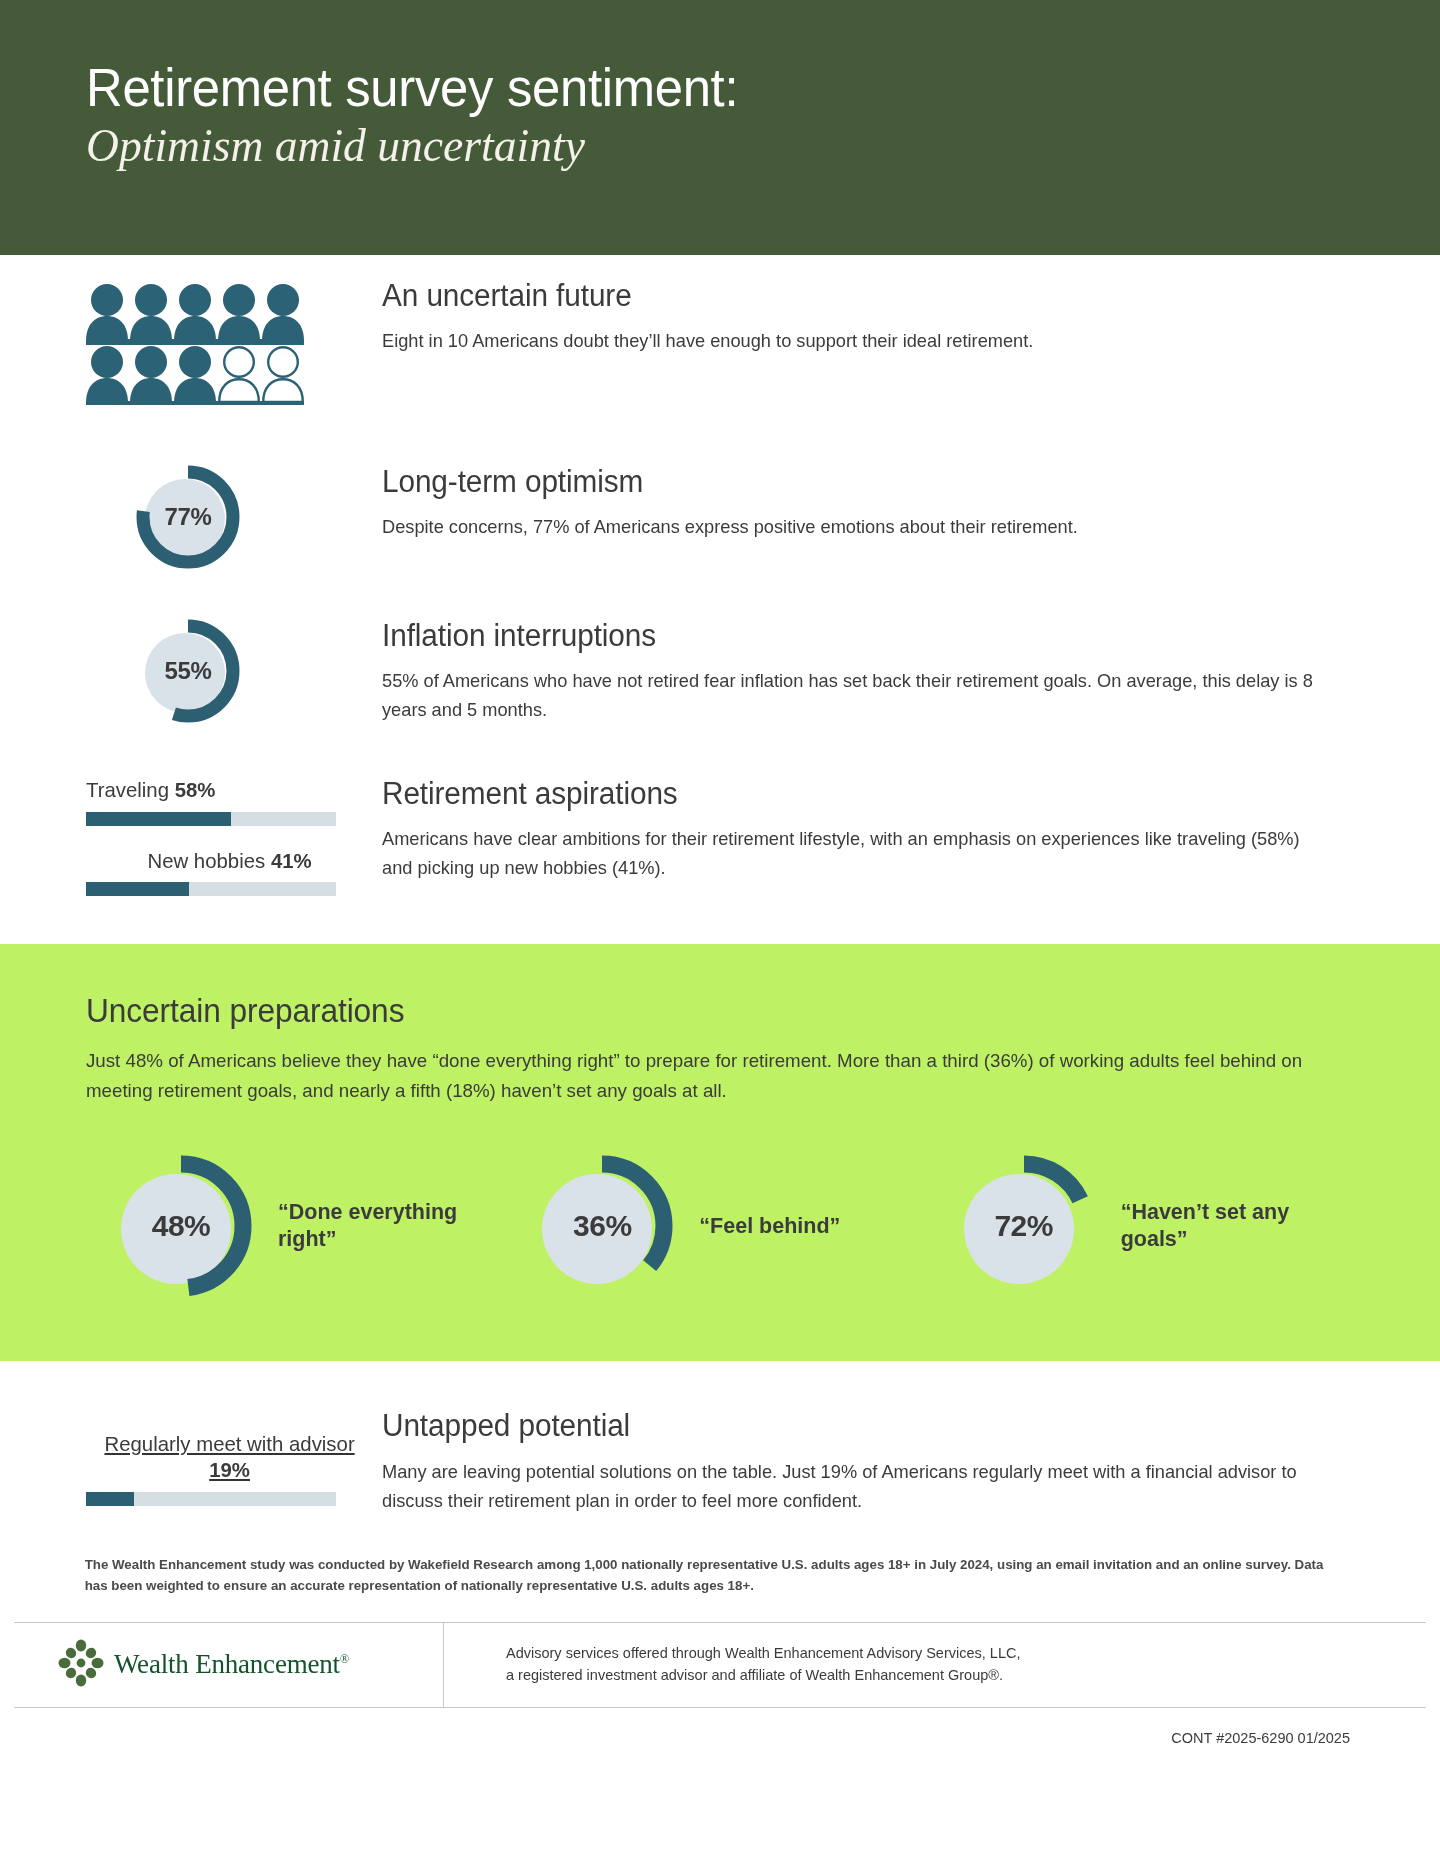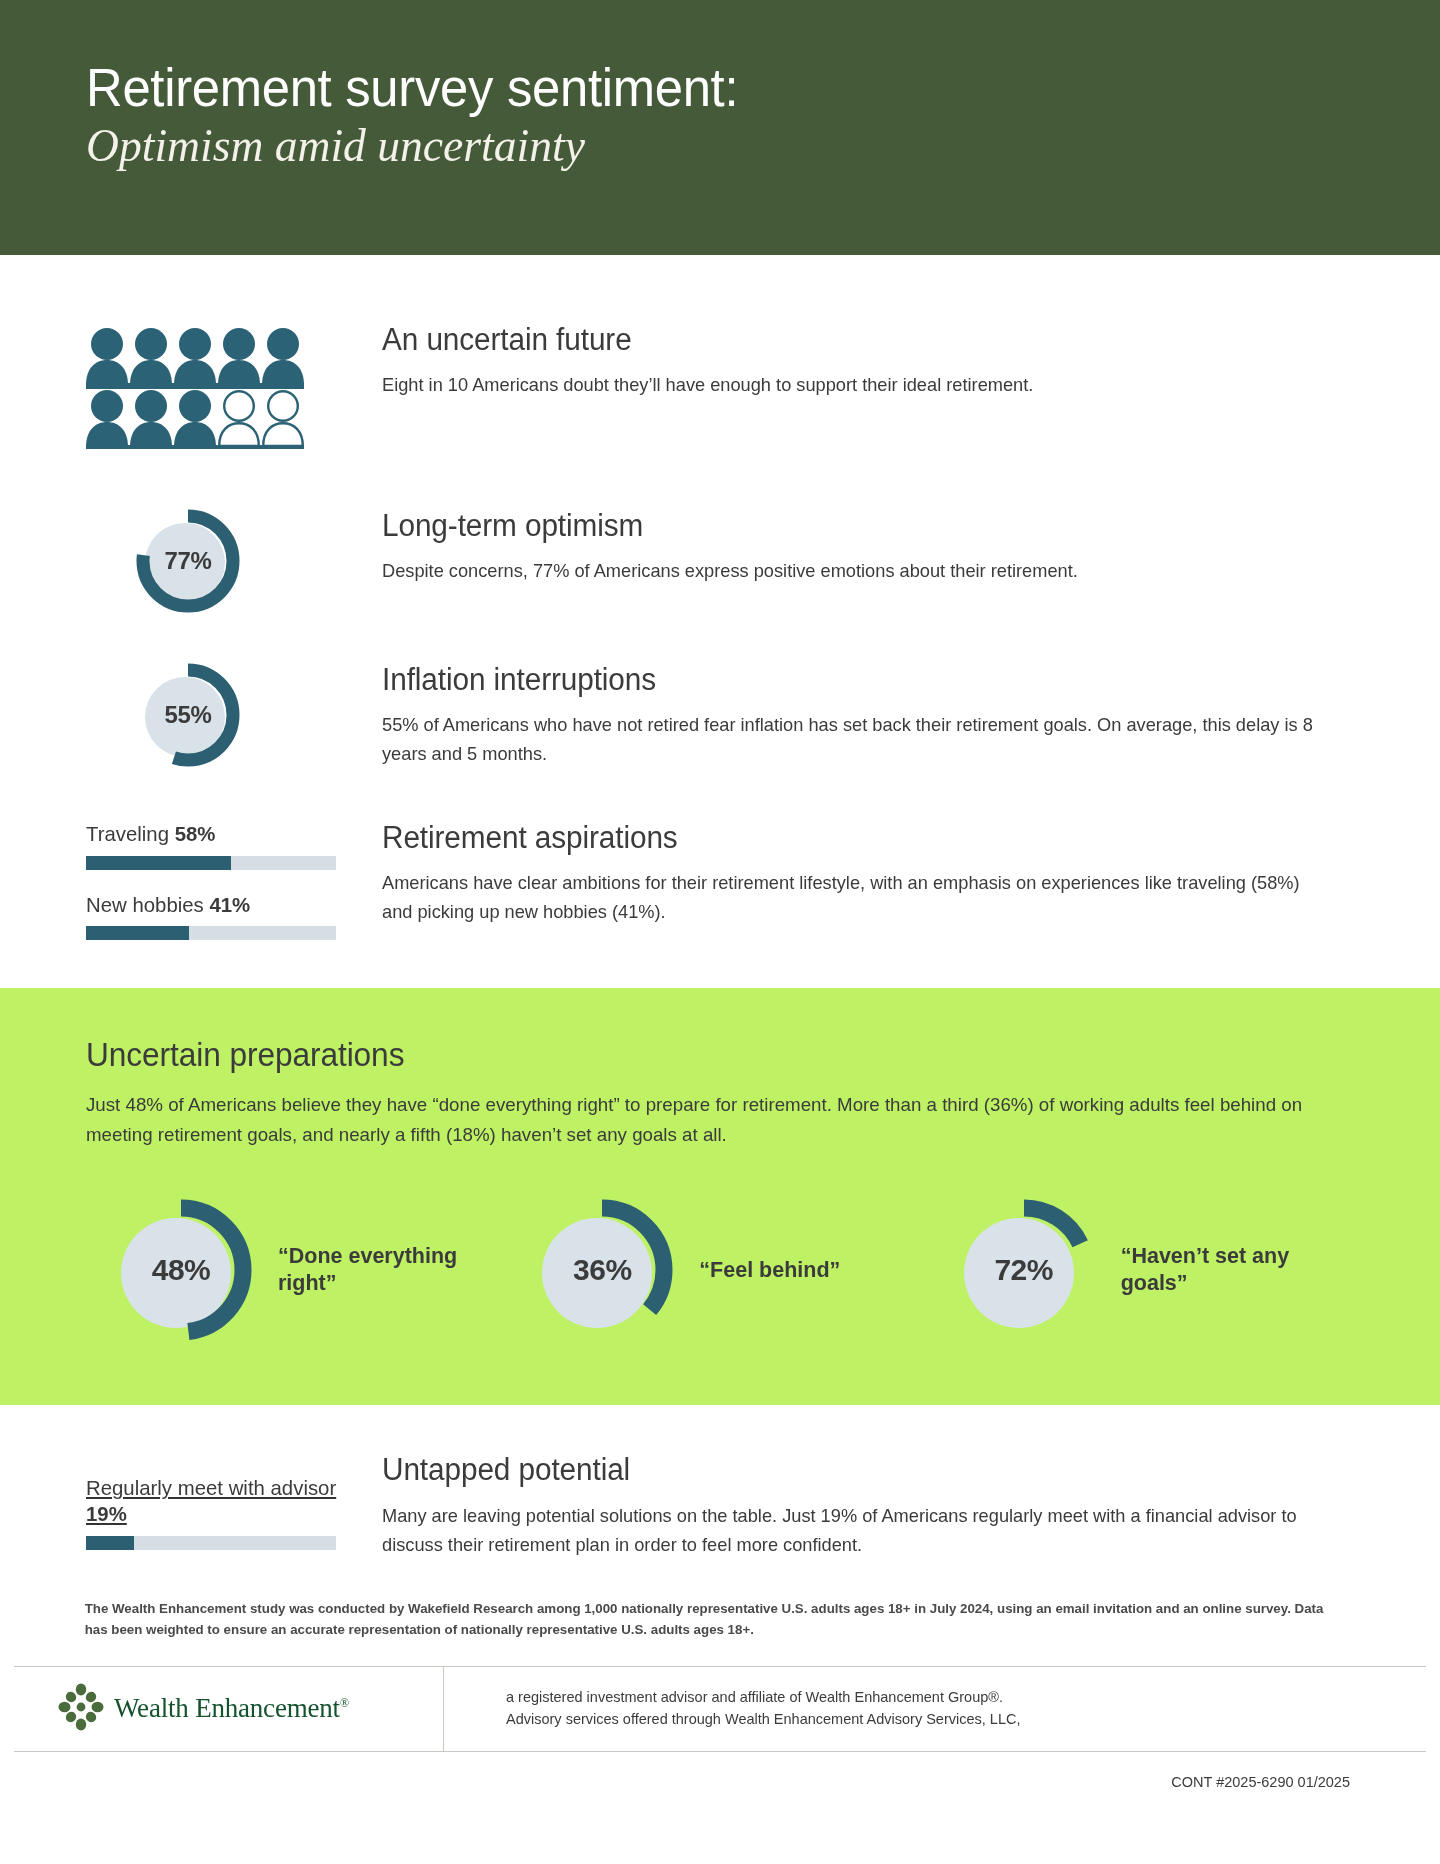--- a/index.html
+++ b/index.html
@@ -107,21 +107,21 @@
     justify-content: center;
     font-size: 24px;
     font-weight: 700;
     color: #3b3b3b;
     letter-spacing: -0.4px;
   }
 
   
   .bars { width: 296px; padding-top: 4px; }
   .bar-block { margin-bottom: 22px; }
-  .bar-block:last-child { margin-bottom: 0; }
+  .bar-block:last-child { margin-bottom: 0; text-align: center; }
   .bar-caption {
     font-size: 21px;
     font-weight: 400;
     color: #3b3b3b;
     line-height: 1.22;
     margin-bottom: 9px;
     transform: scaleX(0.97);
     transform-origin: left center;
   }
   .bar-caption b { font-weight: 700; }
@@ -252,21 +252,21 @@
 </head>
 <body>
 
 <div class="page">
 
   <div class="header">
     <div class="header-title">Retirement survey sentiment:</div>
     <div class="header-subtitle">Optimism amid uncertainty</div>
   </div>
 
-  <div class="row" style="margin-top:64px;">
+  <div class="row" style="margin-top:20px;">
     <div class="row-visual">
       <div class="people-icon">
         <svg width="218" height="122" viewBox="0 0 218 122" aria-hidden="true">
           <defs>
             <g id="person">
               <circle cx="21" cy="17" r="16"></circle>
               <path d="M0 58 C0 41 9.4 33 21 33 C32.6 33 42 41 42 58 Z"></path>
             </g>
           </defs>
 
@@ -442,21 +442,21 @@
             <ellipse cx="33" cy="34" rx="5" ry="5.4" transform="rotate(-45 33 34)"></ellipse>
             <circle cx="23" cy="24" r="6.6" fill="#FFFFFF"></circle>
             <circle cx="23" cy="24" r="4.4"></circle>
           </g>
         </svg>
       </span>
       <span class="logo-word"><span>Wealth Enhancement</span><sup>®</sup></span>
     </div>
     <div class="disclaimer-cell">
       <div>
+        <div>Advisory services offered through Wealth Enhancement Advisory Services, LLC,</div>
         <div>a registered investment advisor and affiliate of Wealth Enhancement Group®.</div>
-        <div>Advisory services offered through Wealth Enhancement Advisory Services, LLC,</div>
       </div>
     </div>
   </div>
 
   <div class="contnum">CONT #2025-6290 01/2025</div>
 
 </div>
 
 </body></html>

